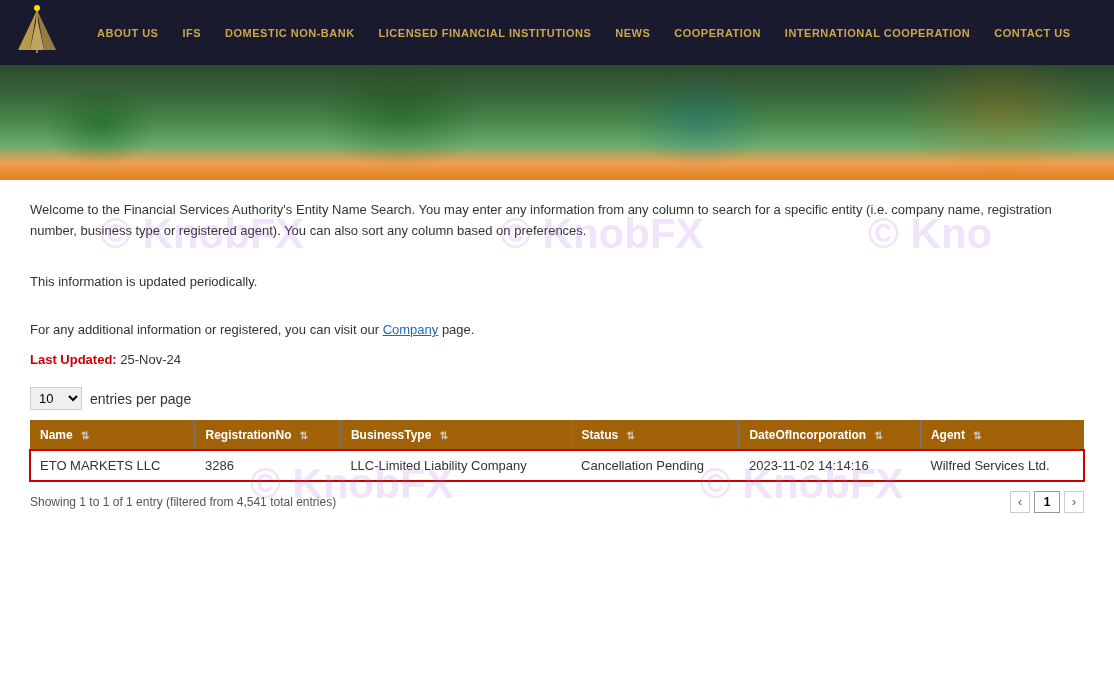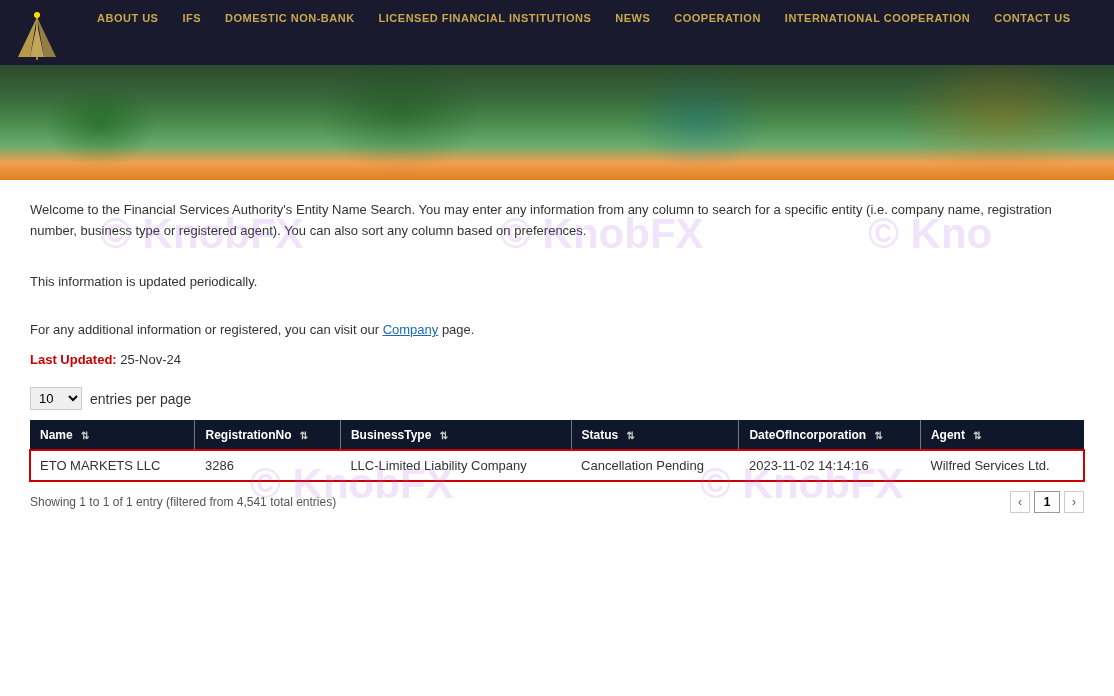--- a/index.html
+++ b/index.html
@@ -2,21 +2,21 @@
 <html><head>
   <meta charset="utf-8">
   <style>
     * { margin: 0; padding: 0; box-sizing: border-box; }
     body { font-family: Arial, sans-serif; font-size: 13px; color: #333; background: #fff; width: 1114px; }
 
     
     .navbar {
       background: #1a1a2e;
       display: flex;
-      align-items: flex-start;
+      align-items: center;
       padding: 12px 10px;
       height: 65px;
     }
     .logo-area {
       display: flex;
       align-items: center;
       margin-right: 20px;
     }
     .logo-icon {
       width: 55px;
@@ -146,21 +146,21 @@
       width: 200px;
     }
 
     
     .data-table {
       width: 100%;
       border-collapse: collapse;
       margin-bottom: 10px;
     }
     .data-table thead tr {
-      background: #0f172a;
+      background: #a16207;
       color: #fff;
     }
     .data-table thead th {
       padding: 8px 10px;
       text-align: left;
       font-size: 12px;
       font-weight: bold;
       border-right: 1px solid #777;
       white-space: nowrap;
     }

